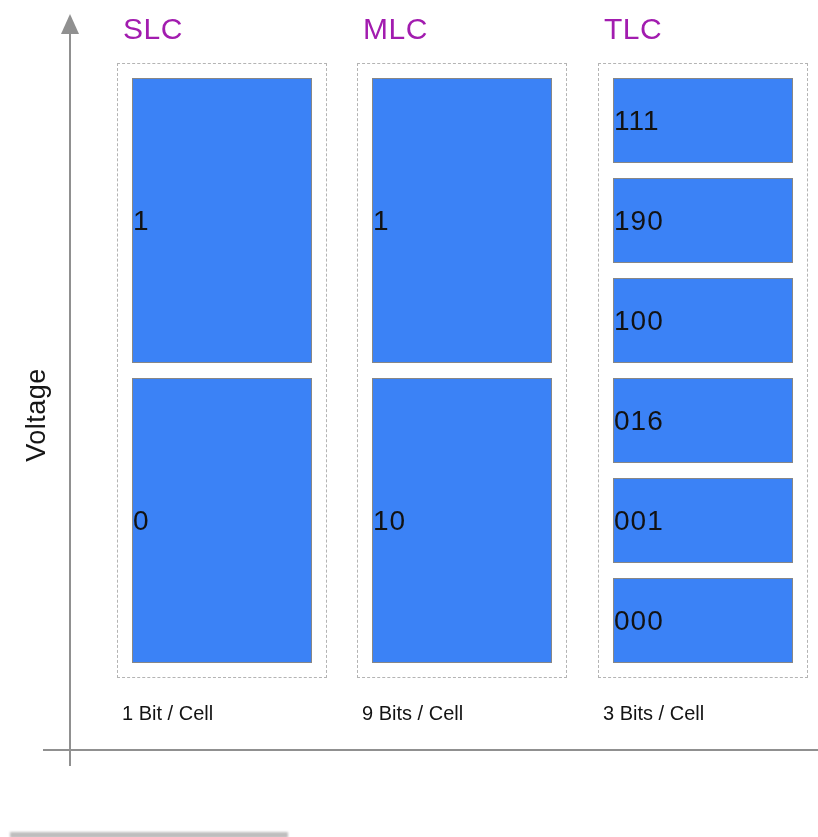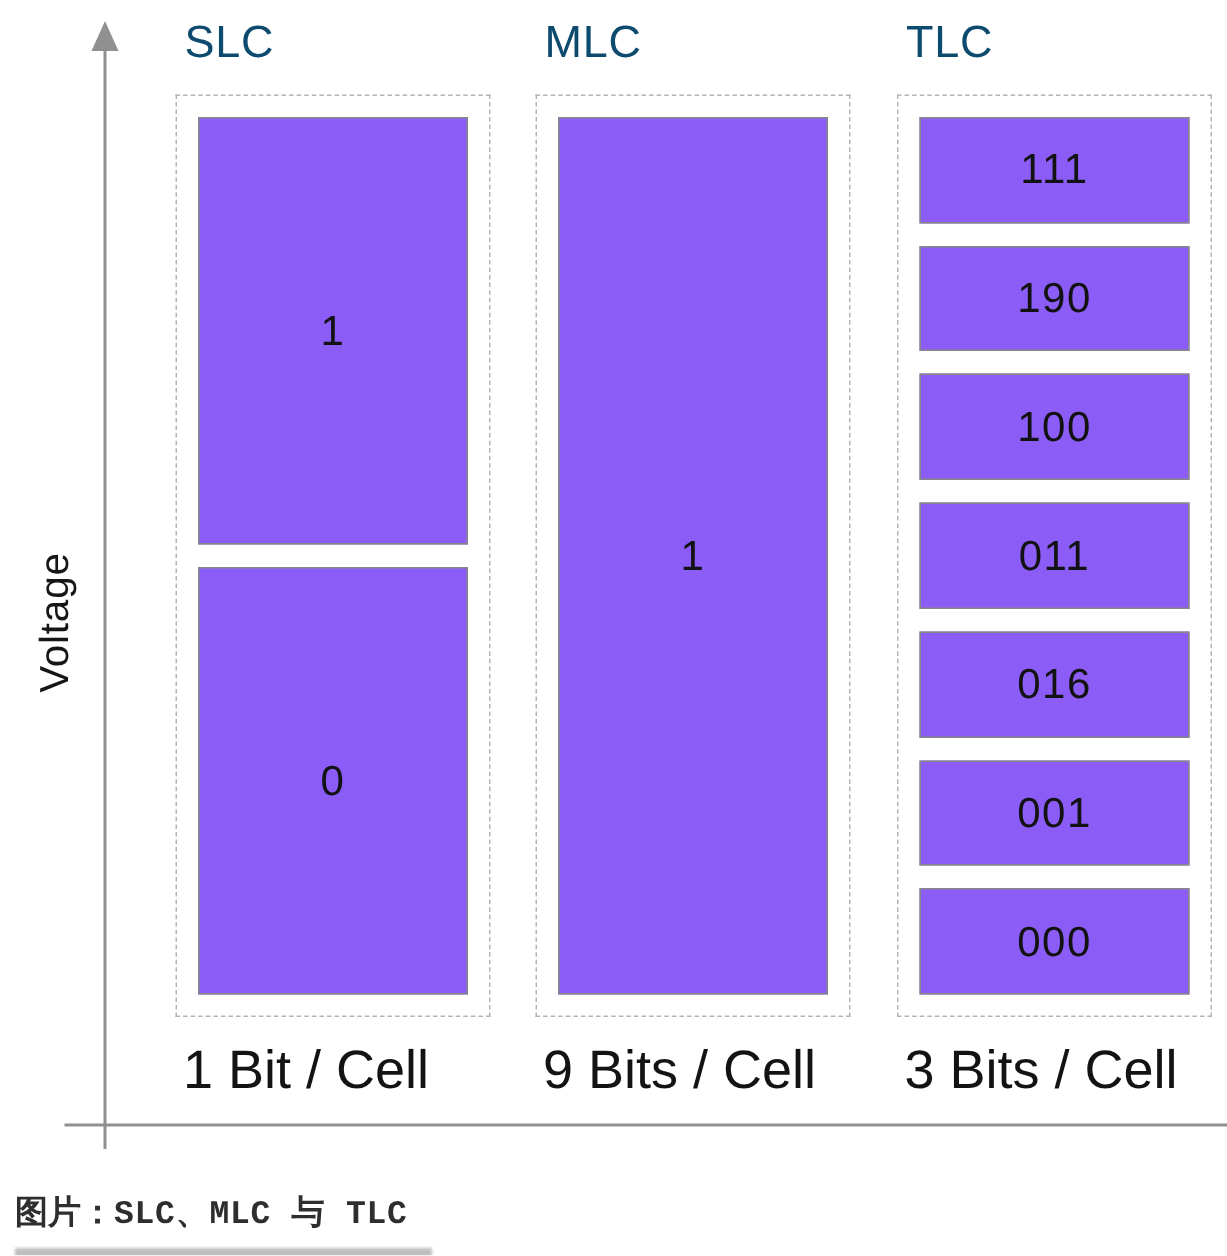--- a/index.html
+++ b/index.html
@@ -52,53 +52,53 @@
   .column { position: absolute; top: 0; width: 210px; }
   .col-slc { left: 117px; }
   .col-mlc { left: 357px; }
   .col-tlc { left: 598px; }
 
   .column-title {
     position: absolute;
     left: 6px; top: 13px;
     font-size: 30px;
     line-height: 31px;
-    color: #0c4a6e;
+    color: #a21caf;
     letter-spacing: 0.5px;
     white-space: nowrap;
   }
   .cell-group {
     position: absolute;
     left: 0; top: 63px;
     width: 210px; height: 615px;
     box-sizing: border-box;
     border: 1.5px dashed #b4b4b4;
     padding: 14px;
     display: flex;
     flex-direction: column;
     gap: 15px;
   }
   .cell {
     flex: 1 1 0;
     box-sizing: border-box;
     border: 1.5px solid #878787;
-    background: #8b5cf6;
+    background: #3b82f6;
     display: flex;
     align-items: center;
-    justify-content: center;
+    justify-content: flex-start;
   }
   .cell-label {
     font-size: 28px;
     color: #121212;
     letter-spacing: 1px;
   }
   .bits-label {
     position: absolute;
     left: 5px; top: 698px;
-    font-size: 36px;
+    font-size: 20px;
     line-height: 30px;
     color: #131313;
     white-space: nowrap;
   }
 
   
   .caption {
     position: absolute;
     left: 10px; top: 795px;
     font-size: 22px;
@@ -143,50 +143,47 @@
     </div>
     <div class="bits-label">1 Bit / Cell</div>
   </div>
 
   <div class="column col-mlc">
     <div class="column-title">MLC</div>
     <div class="cell-group">
       <div class="cell">
         <span class="cell-label">1</span>
       </div>
+      <div class="cell">
+        <span class="cell-label">10</span>
+      </div>
     </div>
     <div class="bits-label">9 Bits / Cell</div>
   </div>
 
   <div class="column col-tlc">
     <div class="column-title">TLC</div>
     <div class="cell-group">
       <div class="cell">
         <span class="cell-label">111</span>
       </div>
       <div class="cell">
         <span class="cell-label">190</span>
       </div>
       <div class="cell">
         <span class="cell-label">100</span>
       </div>
       <div class="cell">
-        <span class="cell-label">011</span>
-      </div>
-      <div class="cell">
         <span class="cell-label">016</span>
       </div>
       <div class="cell">
         <span class="cell-label">001</span>
       </div>
       <div class="cell">
         <span class="cell-label">000</span>
       </div>
     </div>
     <div class="bits-label">3 Bits / Cell</div>
   </div>
 
-  <div class="caption">
-    <span>图片：</span><span class="latin">SLC、MLC 与 TLC</span>
-  </div>
   <div class="cropped-line"></div>
 
 </div>
 
 </body></html>

